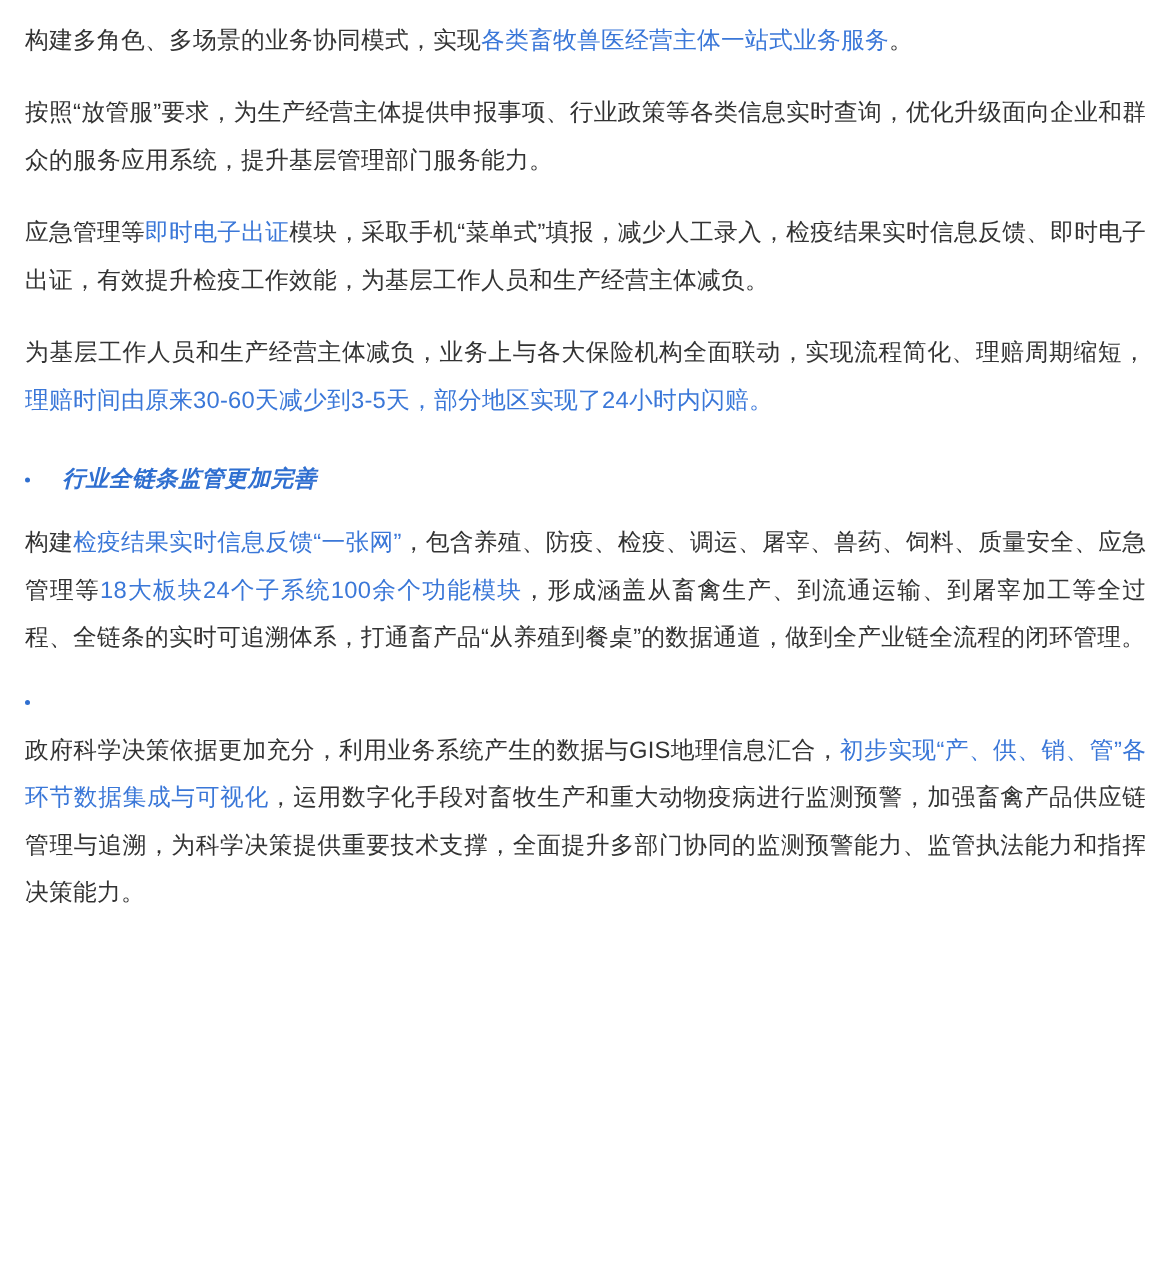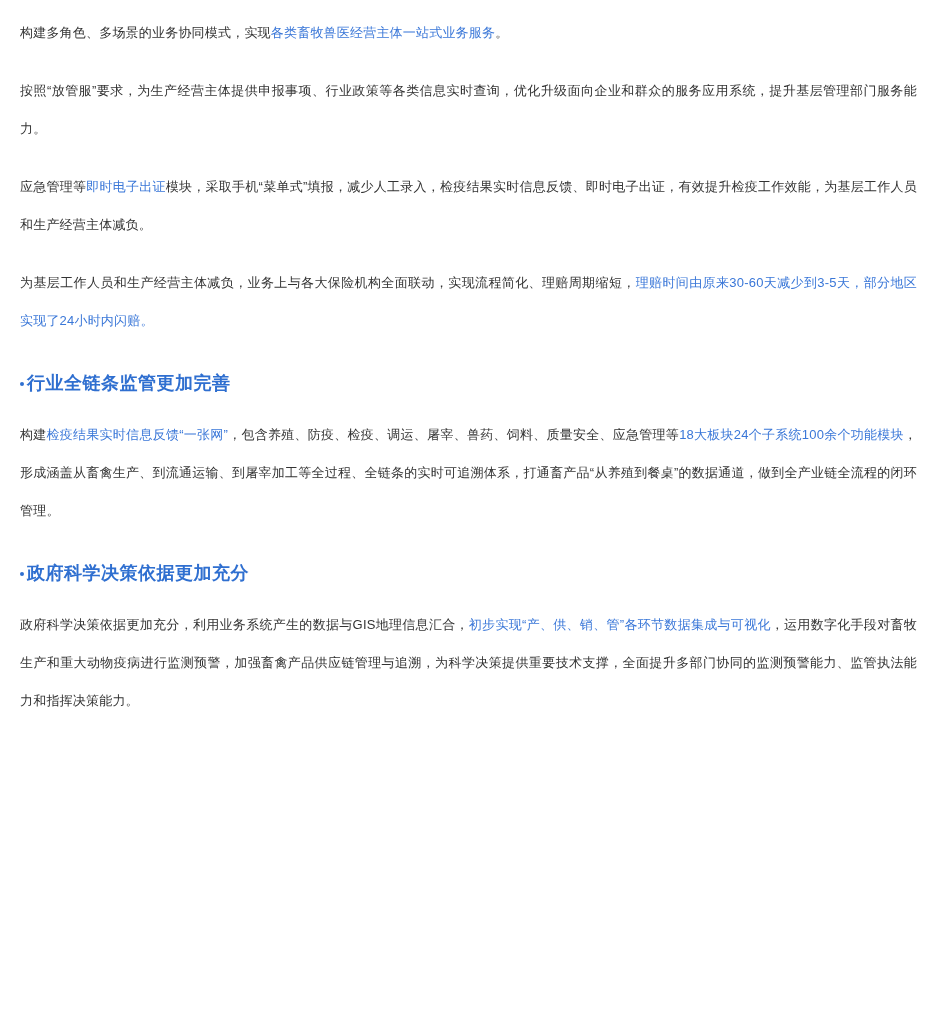--- a/index.html
+++ b/index.html
@@ -13,41 +13,42 @@
     font-family: "Liberation Sans", "DejaVu Sans", sans-serif;
     color: #333333;
     -webkit-font-smoothing: antialiased;
   }
   .page {
     width: 937px;
     box-sizing: border-box;
     padding: 14px 20px 20px 20px;
   }
   p.para {
-    font-size: 13px;
+    font-size: 19px;
     line-height: 38px;
     color: #333333;
     margin: 0 0 20px 0;
     text-align: justify;
     letter-spacing: 0.2px;
   }
   p.para:last-child { margin-bottom: 0; }
   .hl {
     color: #3a77d8;
   }
   h3.section-head {
     font-size: 18px;
     line-height: 30px;
     color: #2f6fd0;
     font-weight: bold;
     margin: 28px 0 18px 0;
     display: flex;
     align-items: center;
-    gap: 3px;
+    gap: 26px;
     letter-spacing: 0.5px;
+    font-style: italic;
   }
   h3.section-head .dot {
     display: inline-block;
     width: 4px;
     height: 4px;
     border-radius: 50%;
     background: #2f6fd0;
     flex: 0 0 auto;
     margin-top: 2px;
   }
@@ -61,16 +62,15 @@
     <p class="para"><span class="mixed">按照“放管服”要求，为生产经营主体提供申报事项、行业政策等各类信息实时查询，优化升级面向企业和群众的服务应用系统，提升基层管理部门服务能力。</span></p>
     <p class="para"><span class="mixed">应急管理等</span><span class="mixed hl">即时电子出证</span><span class="mixed">模块，采取手机“菜单式”填报，减少人工录入，检疫结果实时信息反馈、即时电子出证，有效提升检疫工作效能，为基层工作人员和生产经营主体减负。</span></p>
     <p class="para"><span class="mixed">为基层工作人员和生产经营主体减负，业务上与各大保险机构全面联动，实现流程简化、理赔周期缩短，</span><span class="mixed hl">理赔时间由原来30-60天减少到3-5天，部分地区实现了24小时内闪赔。</span></p>
     <h3 class="section-head">
       <span class="dot"></span>
       <span>行业全链条监管更加完善</span>
     </h3>
     <p class="para"><span class="mixed">构建</span><span class="mixed hl">检疫结果实时信息反馈“一张网”</span><span class="mixed">，包含养殖、防疫、检疫、调运、屠宰、兽药、饲料、质量安全、应急管理等</span><span class="mixed hl">18大板块24个子系统100余个功能模块</span><span class="mixed">，形成涵盖从畜禽生产、到流通运输、到屠宰加工等全过程、全链条的实时可追溯体系，打通畜产品“从养殖到餐桌”的数据通道，做到全产业链全流程的闭环管理。</span></p>
     <h3 class="section-head">
       <span class="dot"></span>
-      <span>政府科学决策依据更加充分</span>
     </h3>
     <p class="para"><span class="mixed">政府科学决策依据更加充分，利用业务系统产生的数据与GIS地理信息汇合，</span><span class="mixed hl">初步实现“产、供、销、管”各环节数据集成与可视化</span><span class="mixed">，运用数字化手段对畜牧生产和重大动物疫病进行监测预警，加强畜禽产品供应链管理与追溯，为科学决策提供重要技术支撑，全面提升多部门协同的监测预警能力、监管执法能力和指挥决策能力。</span></p>
   </div>
 
 </body></html>

